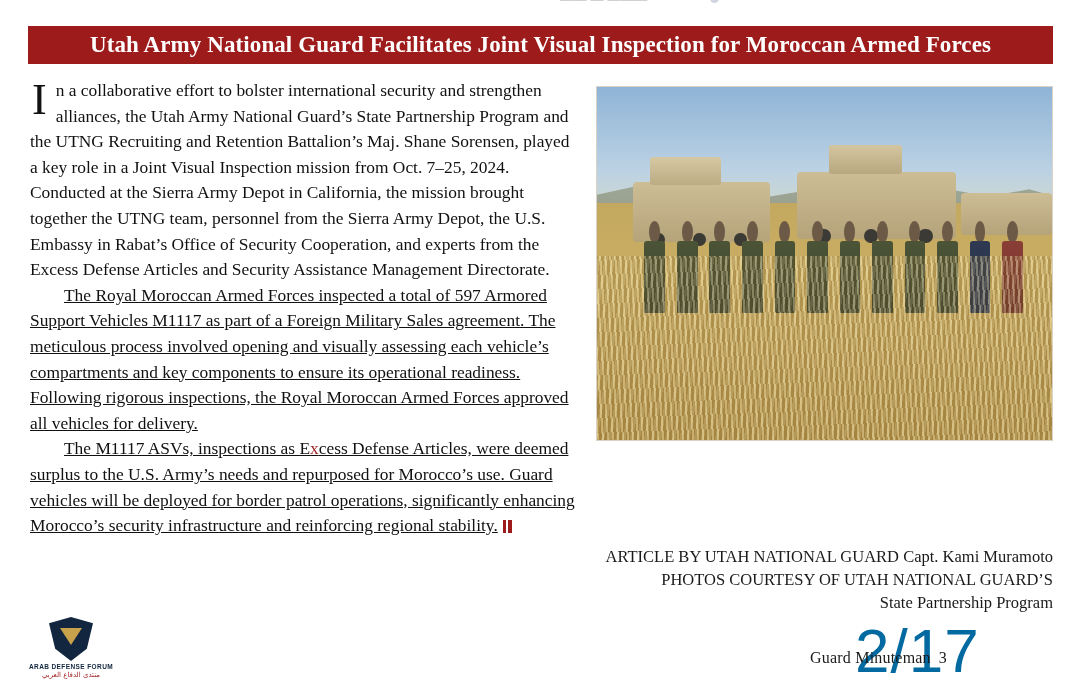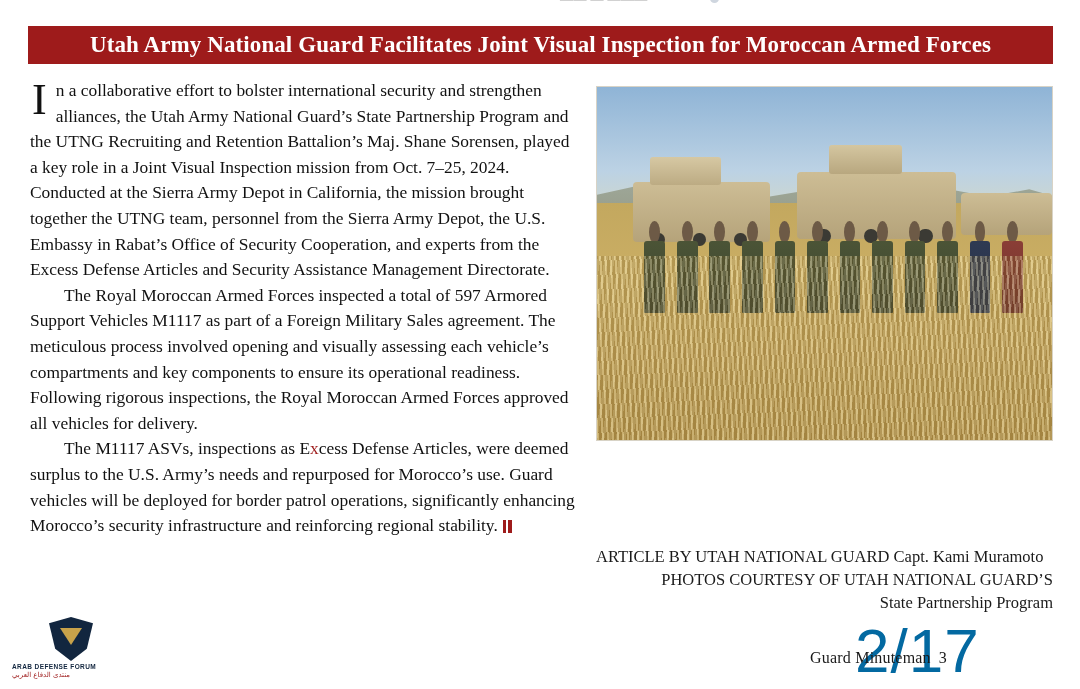--- a/index.html
+++ b/index.html
@@ -71,21 +71,21 @@
     width: 545px;
   }
   .body-p {
     font-family: "Liberation Serif", serif;
     font-size: 17.4px;
     line-height: 25.6px;
     color: #111111;
     text-align: left;
     margin: 0 0 0 0;
   }
-  .body-p + .body-p { text-indent: 34px; }
+  .body-p + .body-p { text-indent: 34px; text-decoration: underline; }
   .dropcap {
     float: left;
     font-family: "Liberation Serif", serif;
     font-size: 44px;
     line-height: 36px;
     padding: 4px 9px 0 2px;
     color: #111111;
   }
   .hl-x { color: #9e1b1b; }
   .endmark {
@@ -193,21 +193,21 @@
     position: absolute;
     left: 596px;
     top: 545px;
     width: 457px;
     text-align: right;
     font-family: "Liberation Serif", serif;
     font-size: 16.5px;
     line-height: 23px;
     color: #1a1a1a;
   }
-  .credits .line1 { text-align: left; }
+  .credits .line1 { text-align: right; }
 
   
   .watermark {
     position: absolute;
     left: 855px;
     top: 620px;
     font-family: "Liberation Sans", sans-serif;
     font-size: 62px;
     color: #0369a1;
     letter-spacing: 1px;
@@ -227,20 +227,21 @@
   }
   .footer-right .pg { margin-left: 8px; }
 
   
   .logo {
     position: absolute;
     left: 12px;
     bottom: 8px;
     width: 118px;
     height: 64px;
+    text-align: center;
   }
   .logo .shield {
     width: 44px; height: 44px;
     margin: 0 auto;
     background: #12263f;
     clip-path: polygon(50% 0%, 100% 14%, 86% 72%, 50% 100%, 14% 72%, 0% 14%);
     position: relative;
   }
   .logo .shield::after {
     content: "";

